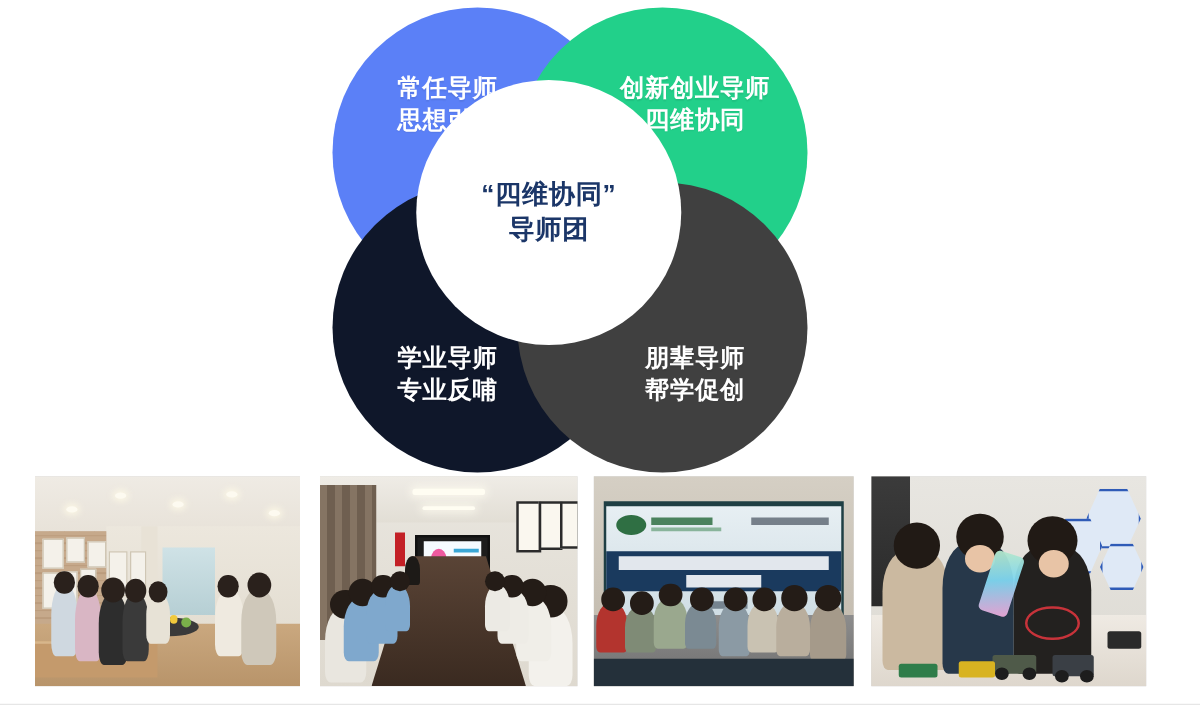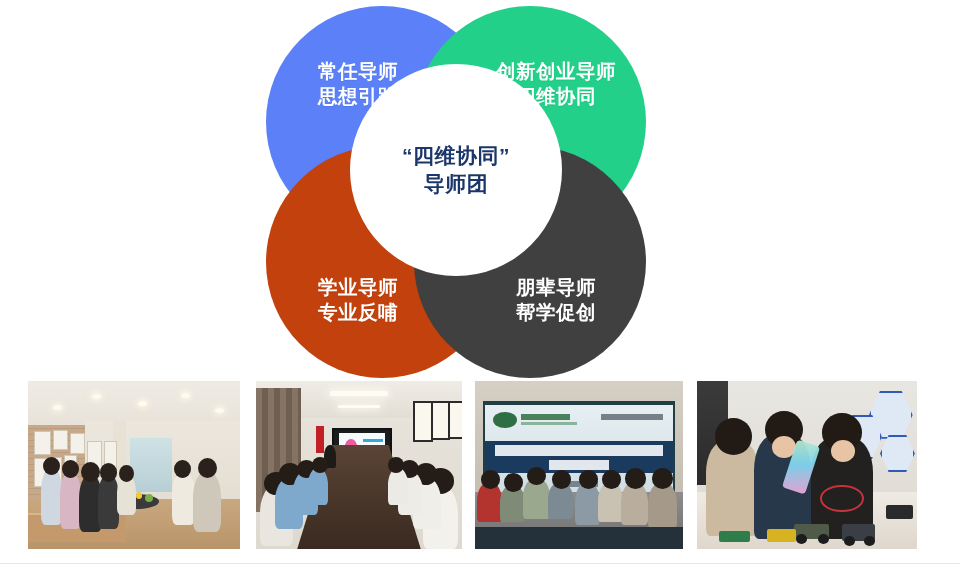--- a/index.html
+++ b/index.html
@@ -54,21 +54,21 @@
   .lobe.bl { left: 0px;   top: 140px; }
   .lobe.br { left: 148px; top: 140px; }
 
   .lobe.tl .lobe-label { transform: translate(-24px, -38px); }
   .lobe.tr .lobe-label { transform: translate( 26px, -38px); }
   .lobe.bl .lobe-label { transform: translate(-24px,  38px); }
   .lobe.br .lobe-label { transform: translate( 26px,  38px); }
 
   .center-circle {
     position: absolute;
-    left: 84px;
+    left: 67px;
     top: 58px;
     width: 212px;
     height: 212px;
     border-radius: 50%;
     background: #ffffff;
     display: flex;
     align-items: center;
     justify-content: center;
     text-align: center;
   }
@@ -187,21 +187,21 @@
     <div class="lobe tl" style="background: rgb(91, 128, 247);">
       <div class="lobe-label">常任导师
 思想引路</div>
     </div>
 
     <div class="lobe tr" style="background: rgb(34, 208, 138);">
       <div class="lobe-label">创新创业导师
 四维协同</div>
     </div>
 
-    <div class="lobe bl" style="background: #c2410c;">
+    <div class="lobe bl" style="background: #0f172a;">
       <div class="lobe-label">学业导师
 专业反哺</div>
     </div>
 
     <div class="lobe br" style="background: #404040;">
       <div class="lobe-label">朋辈导师
 帮学促创</div>
     </div>
 
     <div class="center-circle" style="background: rgb(255, 255, 255);">

